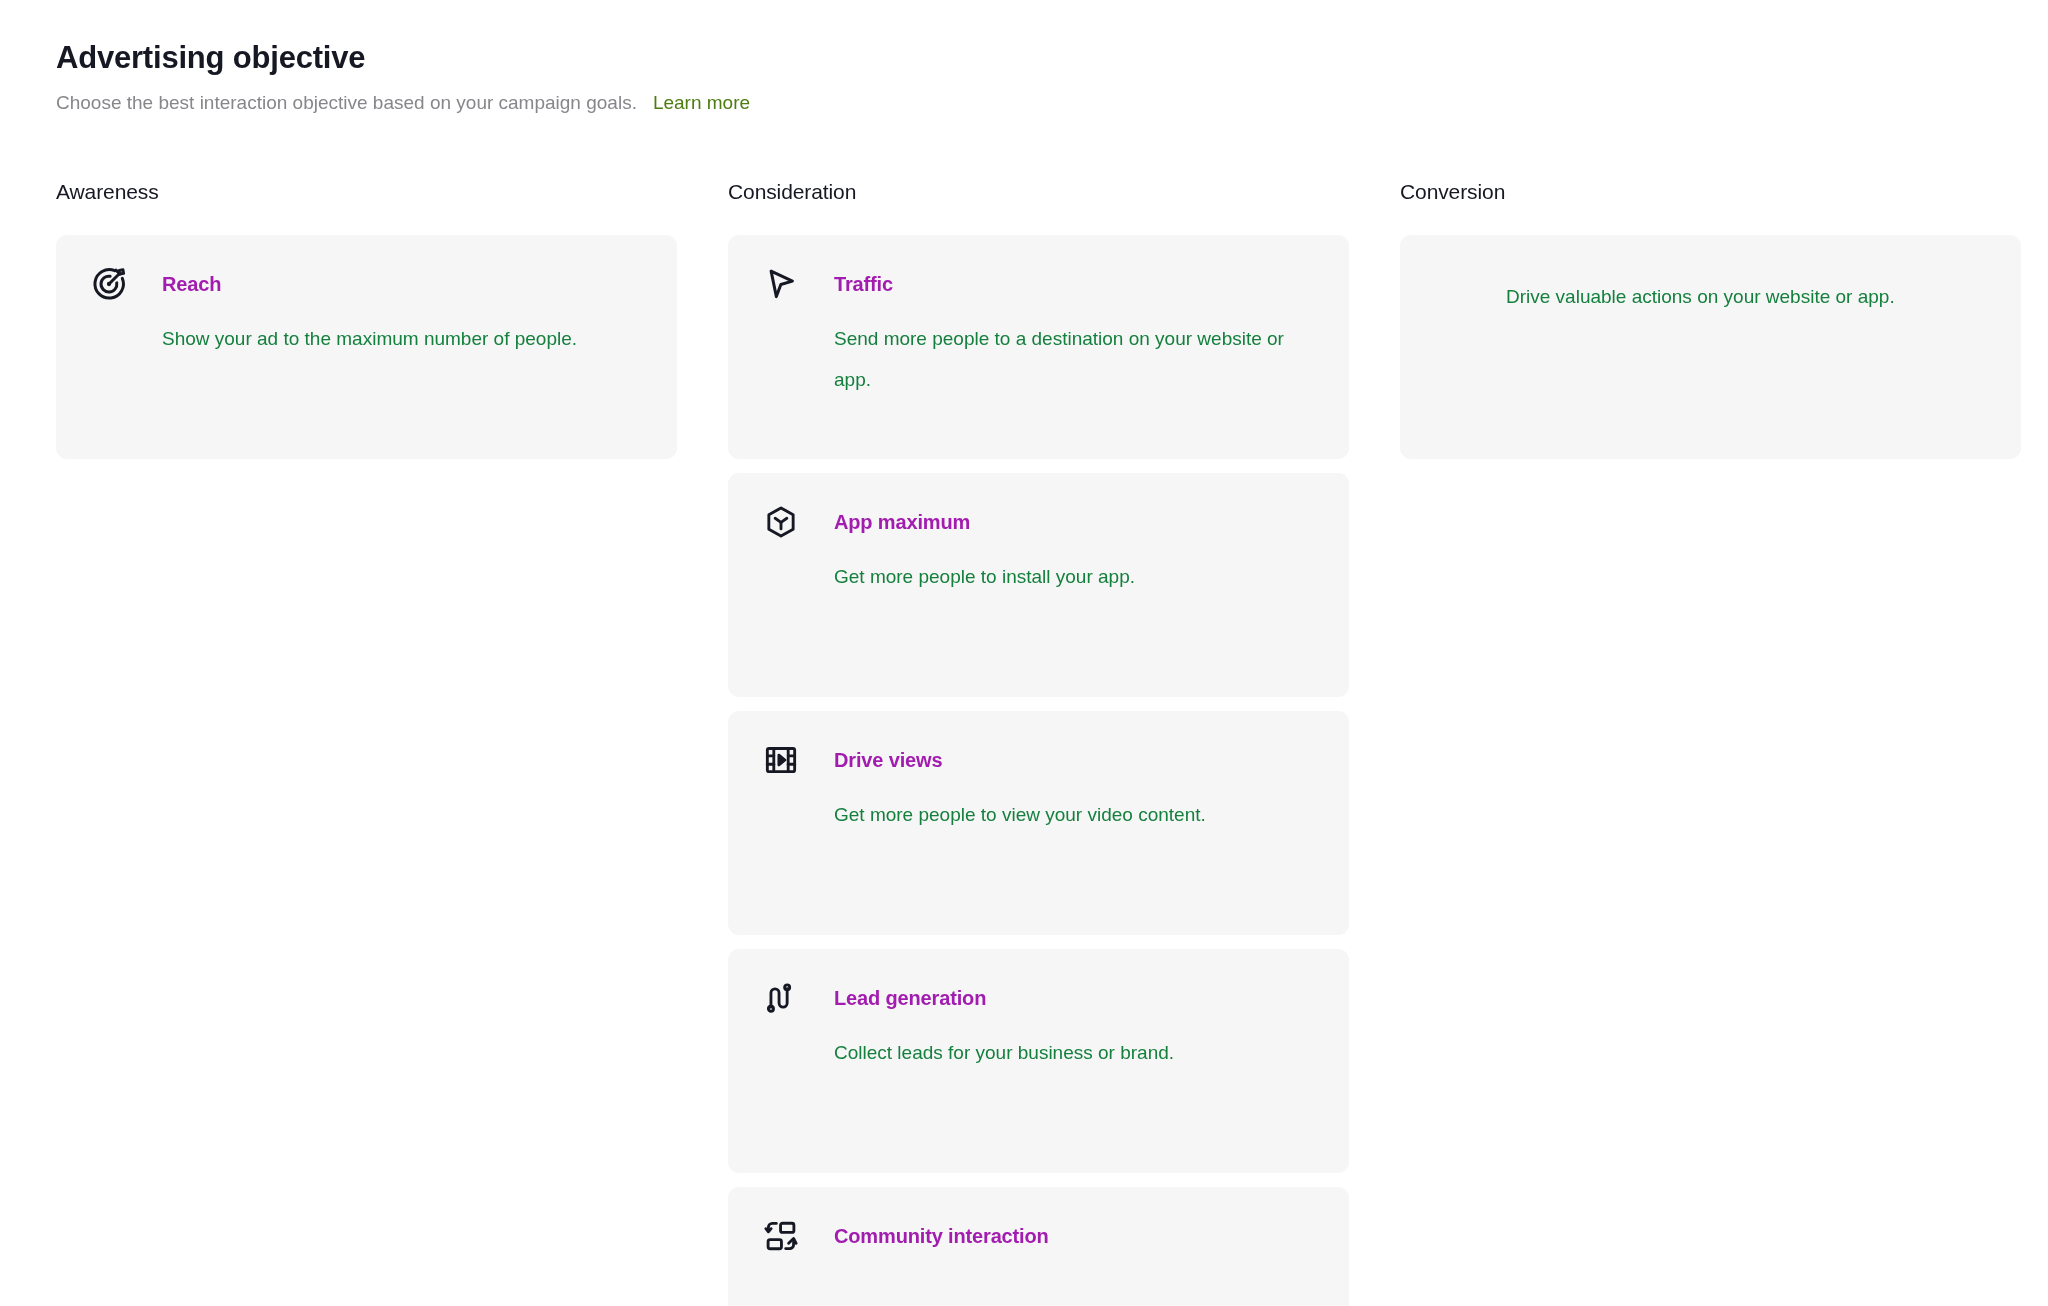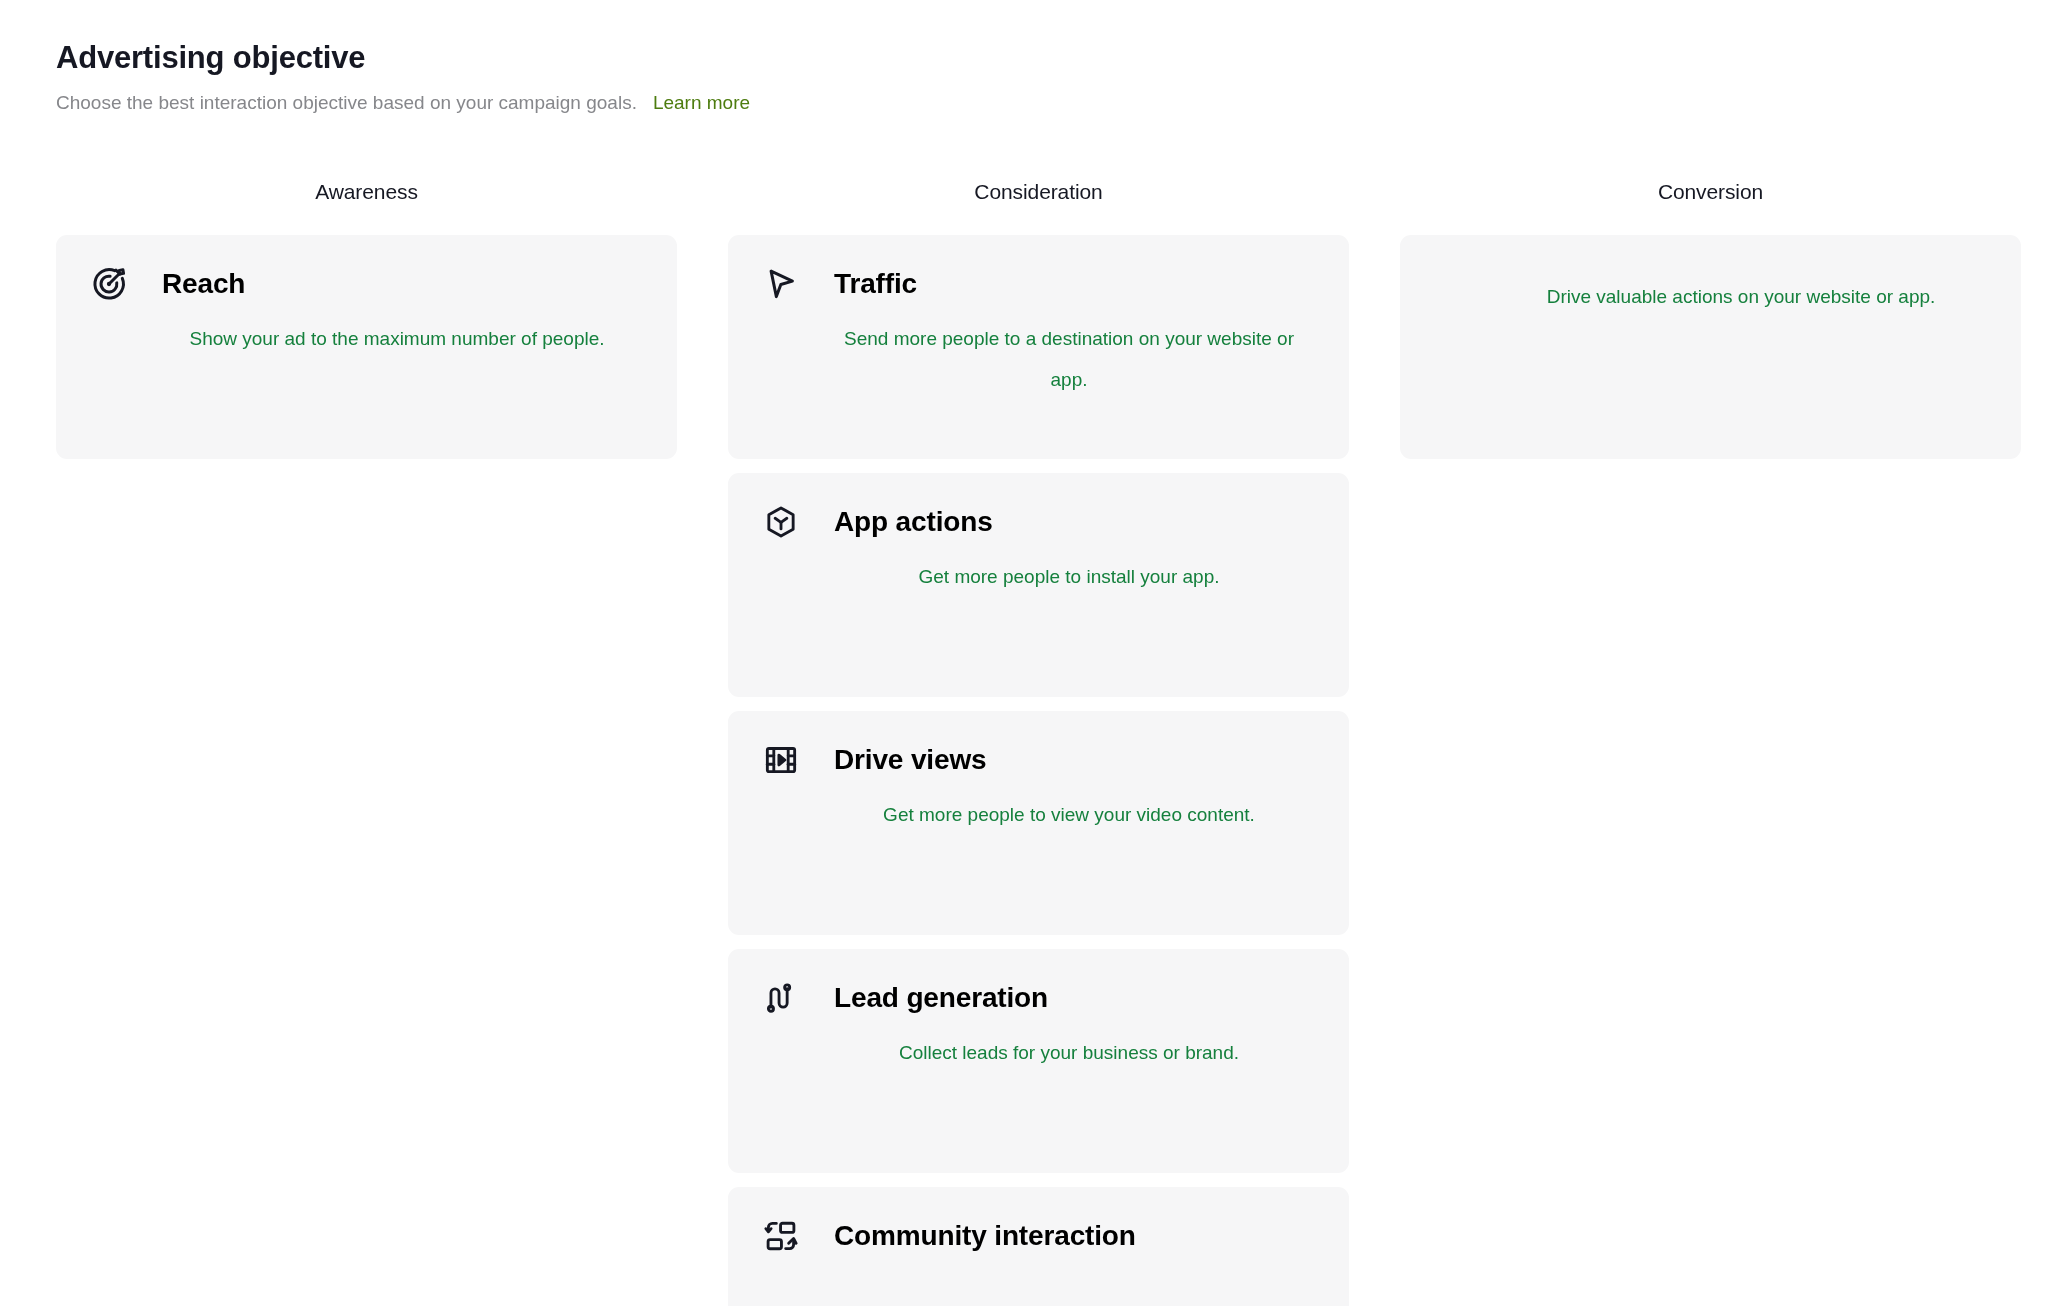--- a/index.html
+++ b/index.html
@@ -52,21 +52,20 @@
 
   
   .columns {
     display: flex;
     margin-top: 62px;
     align-items: flex-start;
   }
   .column {
     width: 621px;
     flex: 0 0 621px;
-    text-align: center;
   }
   .column + .column {
     margin-left: 51px;
   }
   .column-title {
     font-size: 21px;
     line-height: 28px;
     font-weight: 500;
     color: #161823;
     margin-bottom: 29px;
@@ -97,24 +96,24 @@
     display: flex;
     align-items: center;
     justify-content: center;
     color: #161823;
   }
   .card-icon svg {
     display: block;
   }
   .card-title {
     margin-left: 32px;
-    font-size: 28px;
+    font-size: 20px;
     line-height: 32px;
     font-weight: 600;
-    color: #000000;
+    color: #a21caf;
     letter-spacing: -0.15px;
   }
   .card-desc {
     margin-top: 13px;
     margin-left: 74px;
     font-size: 19px;
     line-height: 41px;
     color: #15803d;
     font-weight: 400;
     max-width: 470px;
@@ -181,21 +180,21 @@
       <div class="card card-appinstalls">
         <div class="card-head">
           <span class="card-icon">
             <svg width="36" height="36" viewBox="0 0 24 24" fill="none" stroke="currentColor" stroke-width="1.9" stroke-linecap="round" stroke-linejoin="round">
               <path d="M12 2.6 20.1 7.1 V16.9 L12 21.4 3.9 16.9 V7.1 Z"></path>
               <path d="M12 12.2 V16.6"></path>
               <path d="M12 12.2 8.1 9.5"></path>
               <path d="M12 12.2 15.9 9.5"></path>
             </svg>
           </span>
-          <span class="card-title">App actions</span>
+          <span class="card-title">App maximum</span>
         </div>
         <div class="card-desc">Get more people to install your app.</div>
       </div>
 
       <div class="card card-videoviews">
         <div class="card-head">
           <span class="card-icon">
             <svg width="36" height="36" viewBox="0 0 24 24" fill="none" stroke="currentColor" stroke-width="1.9" stroke-linecap="round" stroke-linejoin="round">
               <rect x="2.9" y="4.3" width="18.2" height="15.4" rx="1.1"></rect>
               <path d="M7.2 4.3 V19.7"></path>

